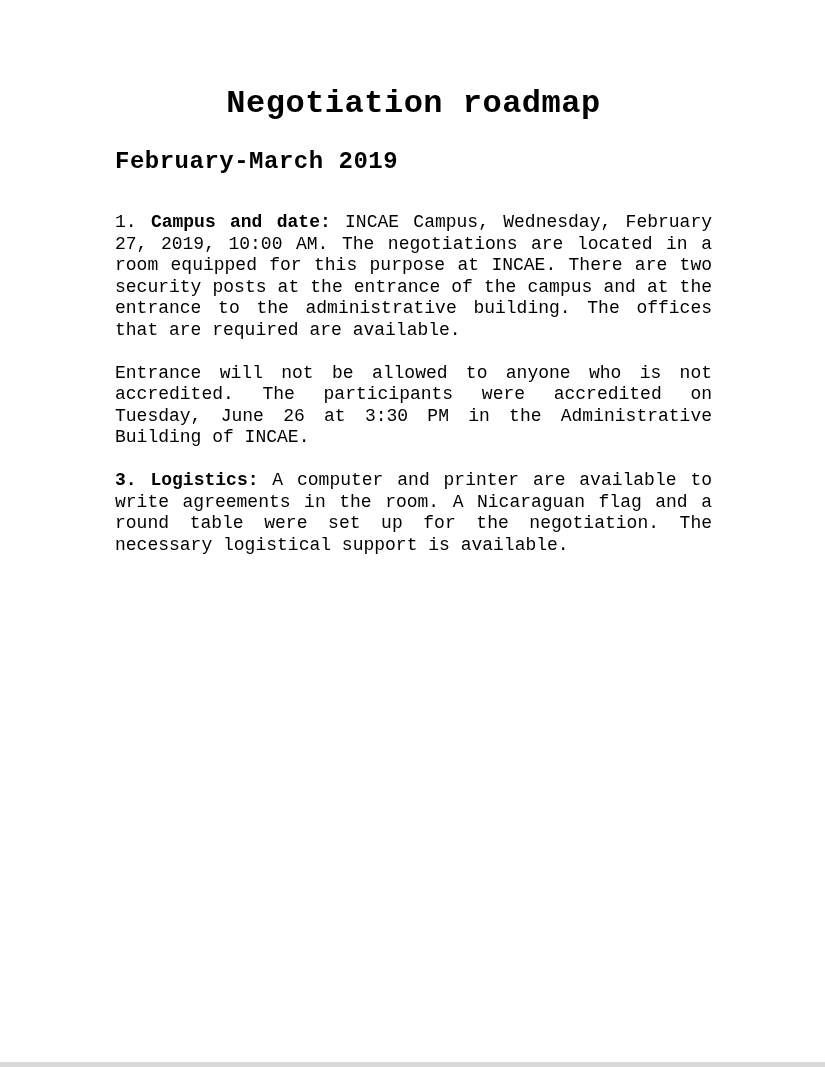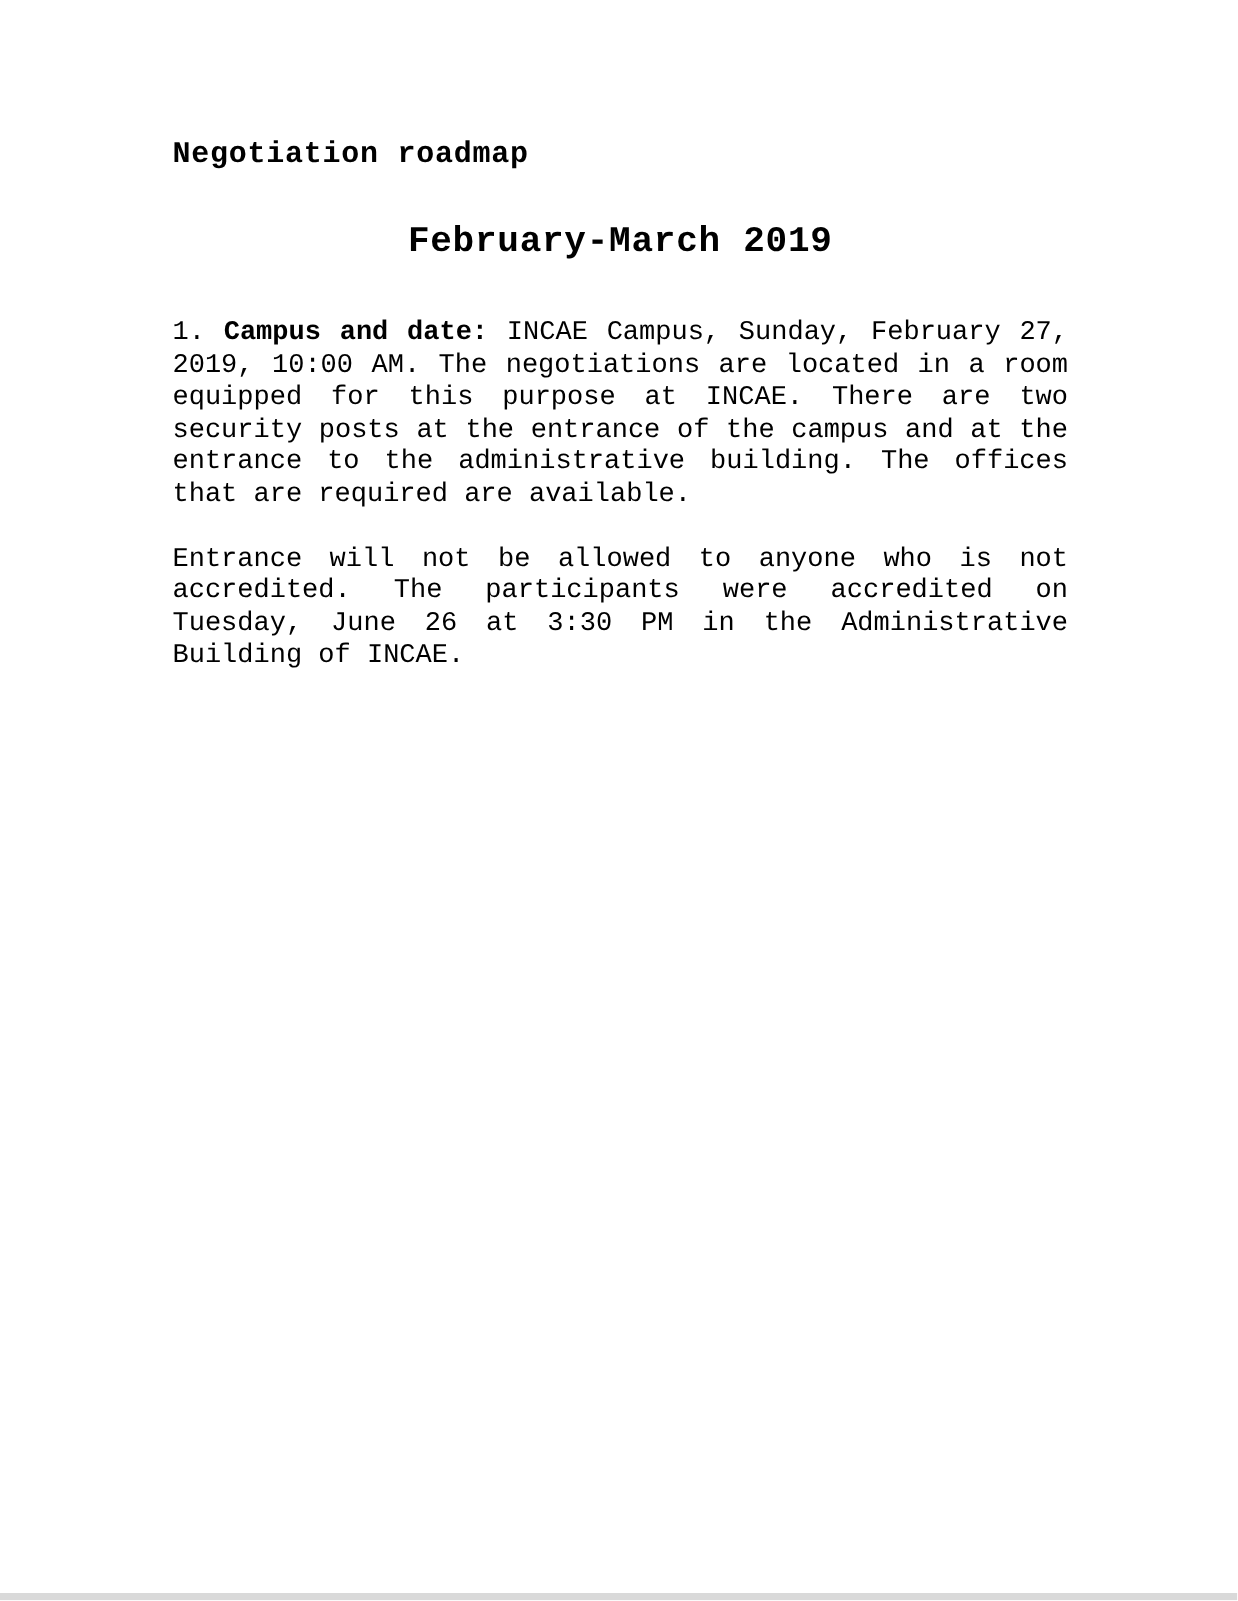--- a/index.html
+++ b/index.html
@@ -16,32 +16,31 @@
     box-sizing: border-box;
     padding: 90px 113px 0 115px;
     font-family: "Liberation Mono", "DejaVu Sans Mono", monospace;
     font-size: 18px;
     line-height: 21.5px;
     color: #000000;
     overflow: hidden;
   }
   .doc-title {
     margin: 0;
-    font-size: 20px;
+    font-size: 32px;
     line-height: 28px;
     font-weight: bold;
-    text-align: left;
+    text-align: center;
     letter-spacing: 0.5px;
   }
   .doc-subtitle {
     margin: 30px 0 0 0;
     font-size: 24px;
     line-height: 28px;
     font-weight: bold;
-    text-align: center;
     letter-spacing: 0.5px;
   }
   .body-text {
     margin-top: 36px;
   }
   .para {
     margin: 21.5px 0 0 0;
     text-align: justify;
   }
   .para:first-child {
@@ -63,26 +62,27 @@
 <body>
 
 <div class="page">
 
   <h1 class="doc-title">Negotiation roadmap</h1>
 
   <h2 class="doc-subtitle">February-March 2019</h2>
 
   <div class="body-text">
 
-    <p class="para"><span>1. </span><strong>Campus and date:</strong><span> INCAE Campus, Sunday, February 27, 2019, 10:00 AM. The negotiations are located in a room equipped for this purpose at INCAE. There are two security posts at the entrance of the campus and at the entrance to the administrative building. The offices that are required are available.</span></p>
+    <p class="para"><span>1. </span><strong>Campus and date:</strong><span> INCAE Campus, Wednesday, February 27, 2019, 10:00 AM. The negotiations are located in a room equipped for this purpose at INCAE. There are two security posts at the entrance of the campus and at the entrance to the administrative building. The offices that are required are available.</span></p>
 
     <p class="para"><span></span><strong></strong><span>Entrance will not be allowed to anyone who is not accredited. The participants were accredited on Tuesday, June 26 at 3:30 PM in the Administrative Building of INCAE.</span></p>
 
 
 
+    <p class="para"><span></span><strong>3. Logistics:</strong><span> A computer and printer are available to write agreements in the room. A Nicaraguan flag and a round table were set up for the negotiation. The necessary logistical support is available.</span></p>
 
 
 
   </div>
 
   <div class="page-bottom-edge"></div>
 
 </div>
 
 </body></html>

